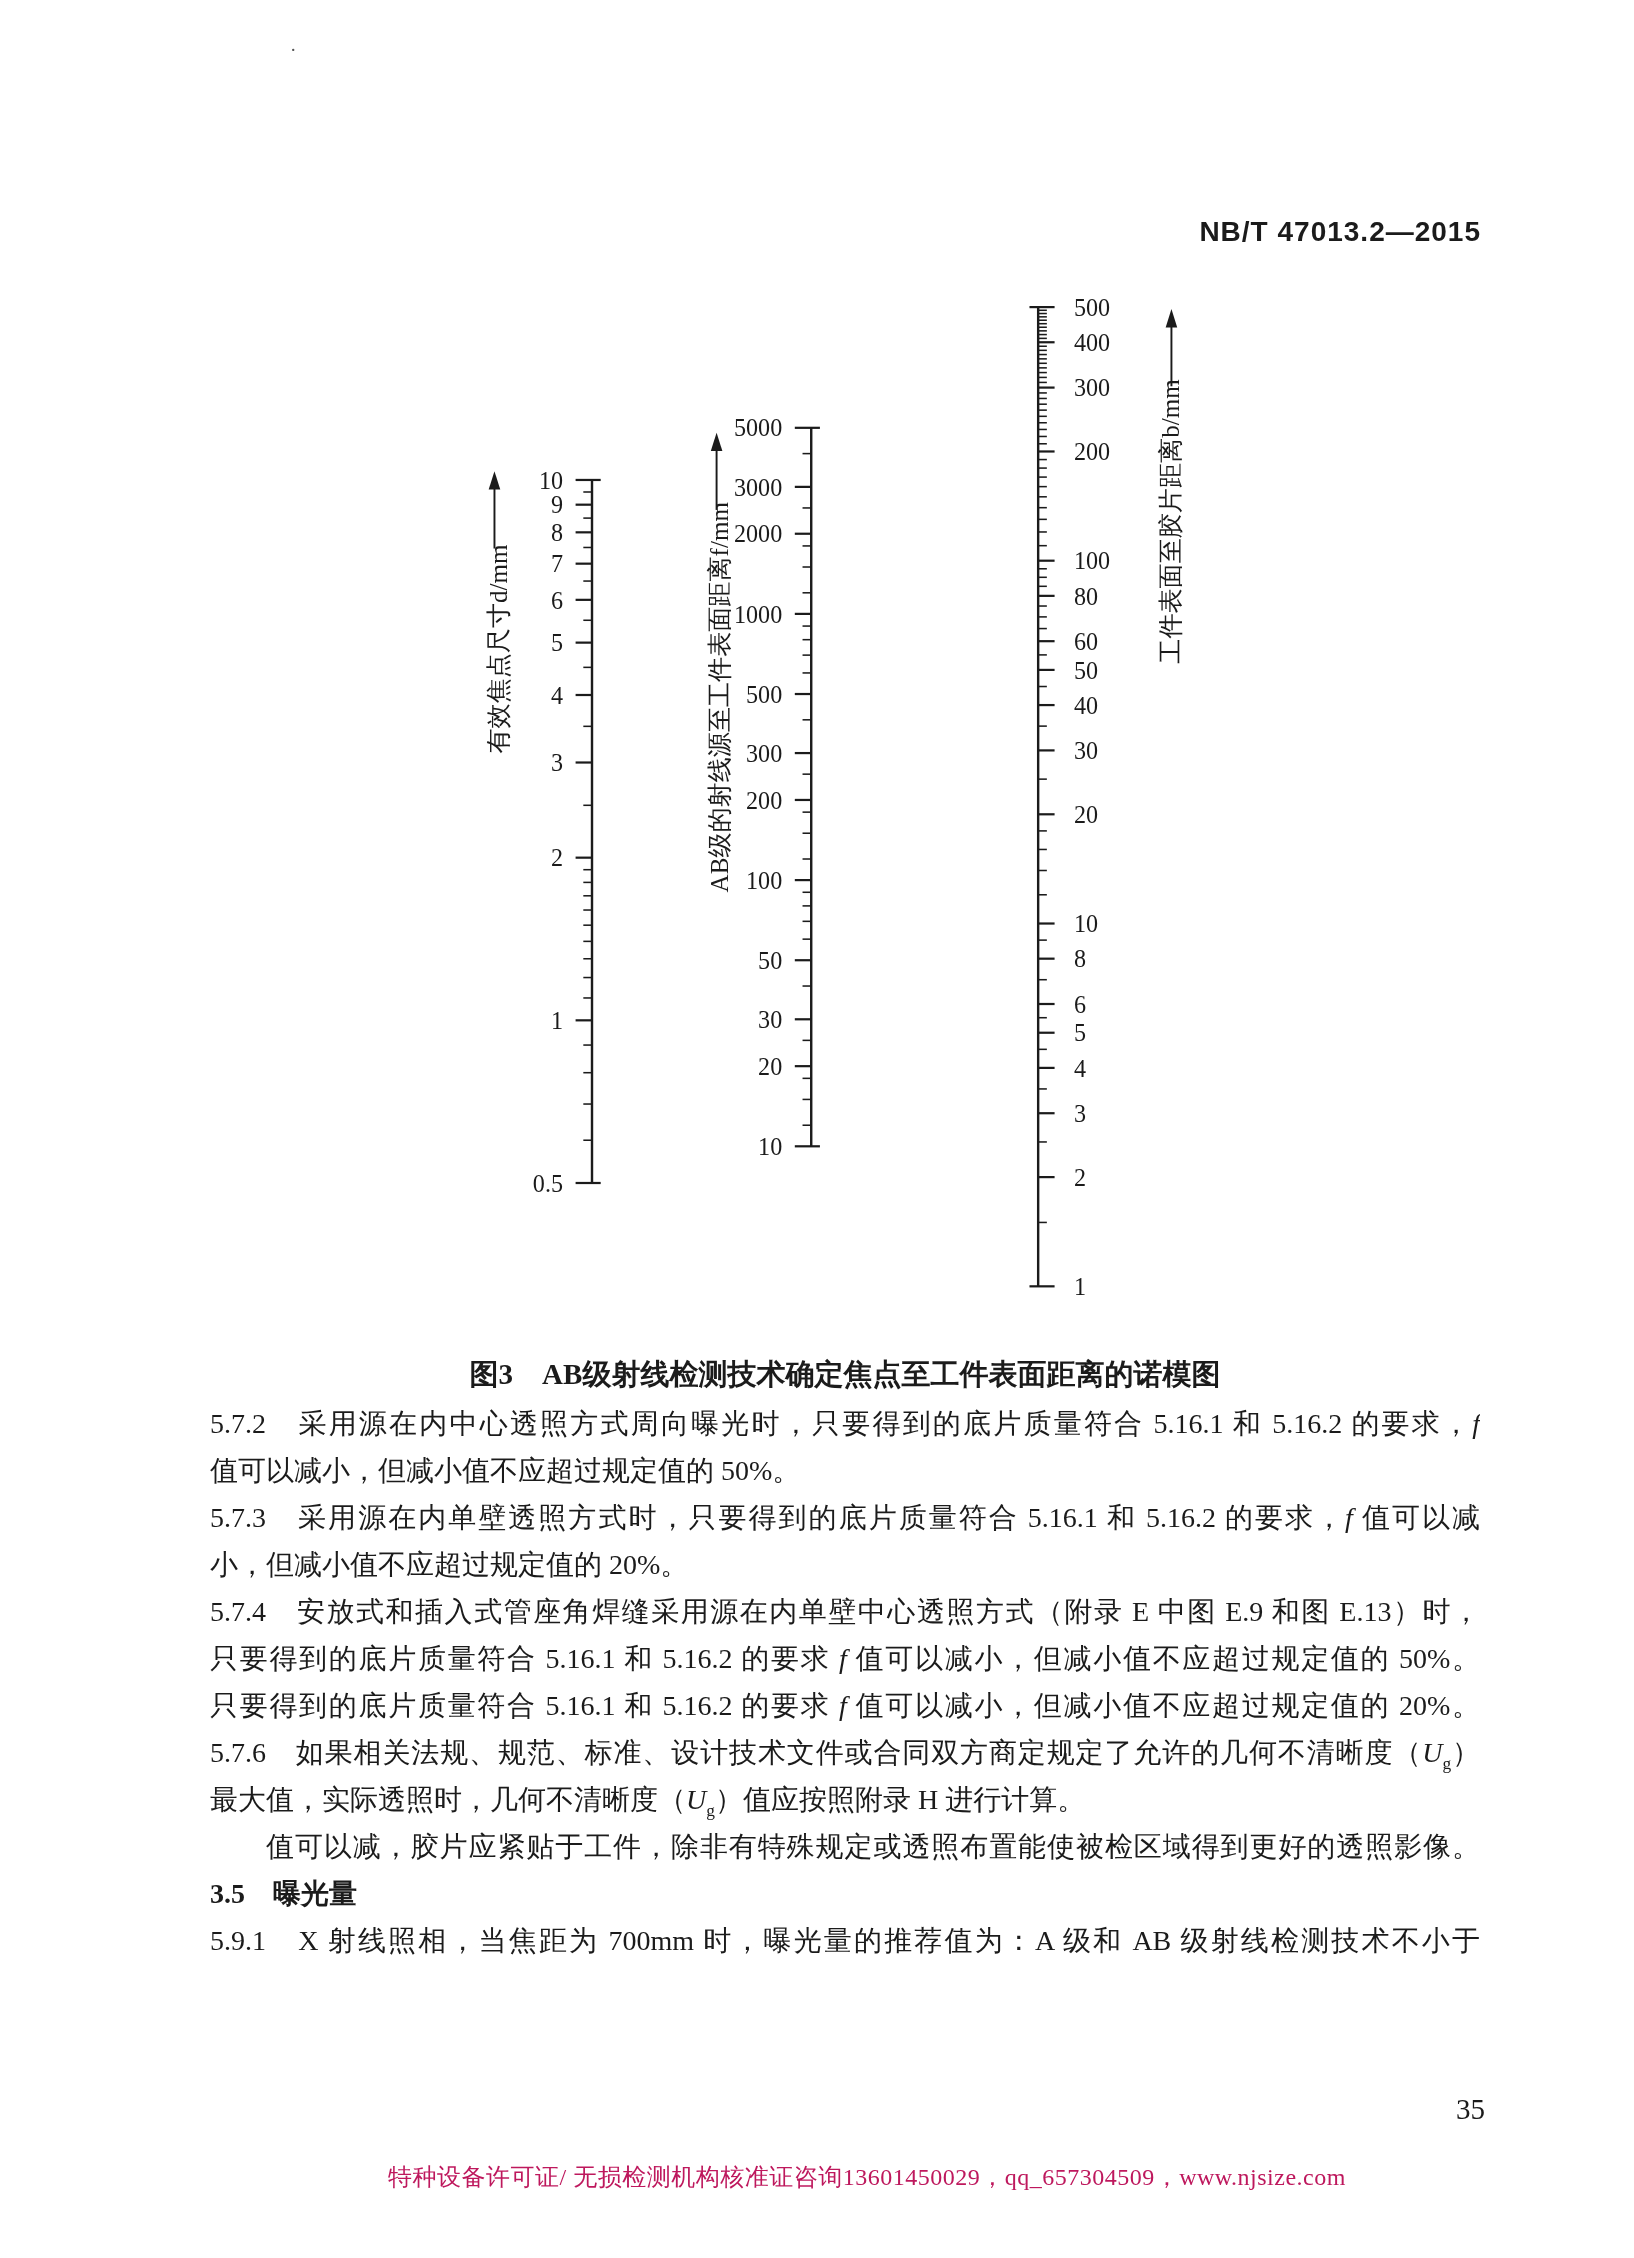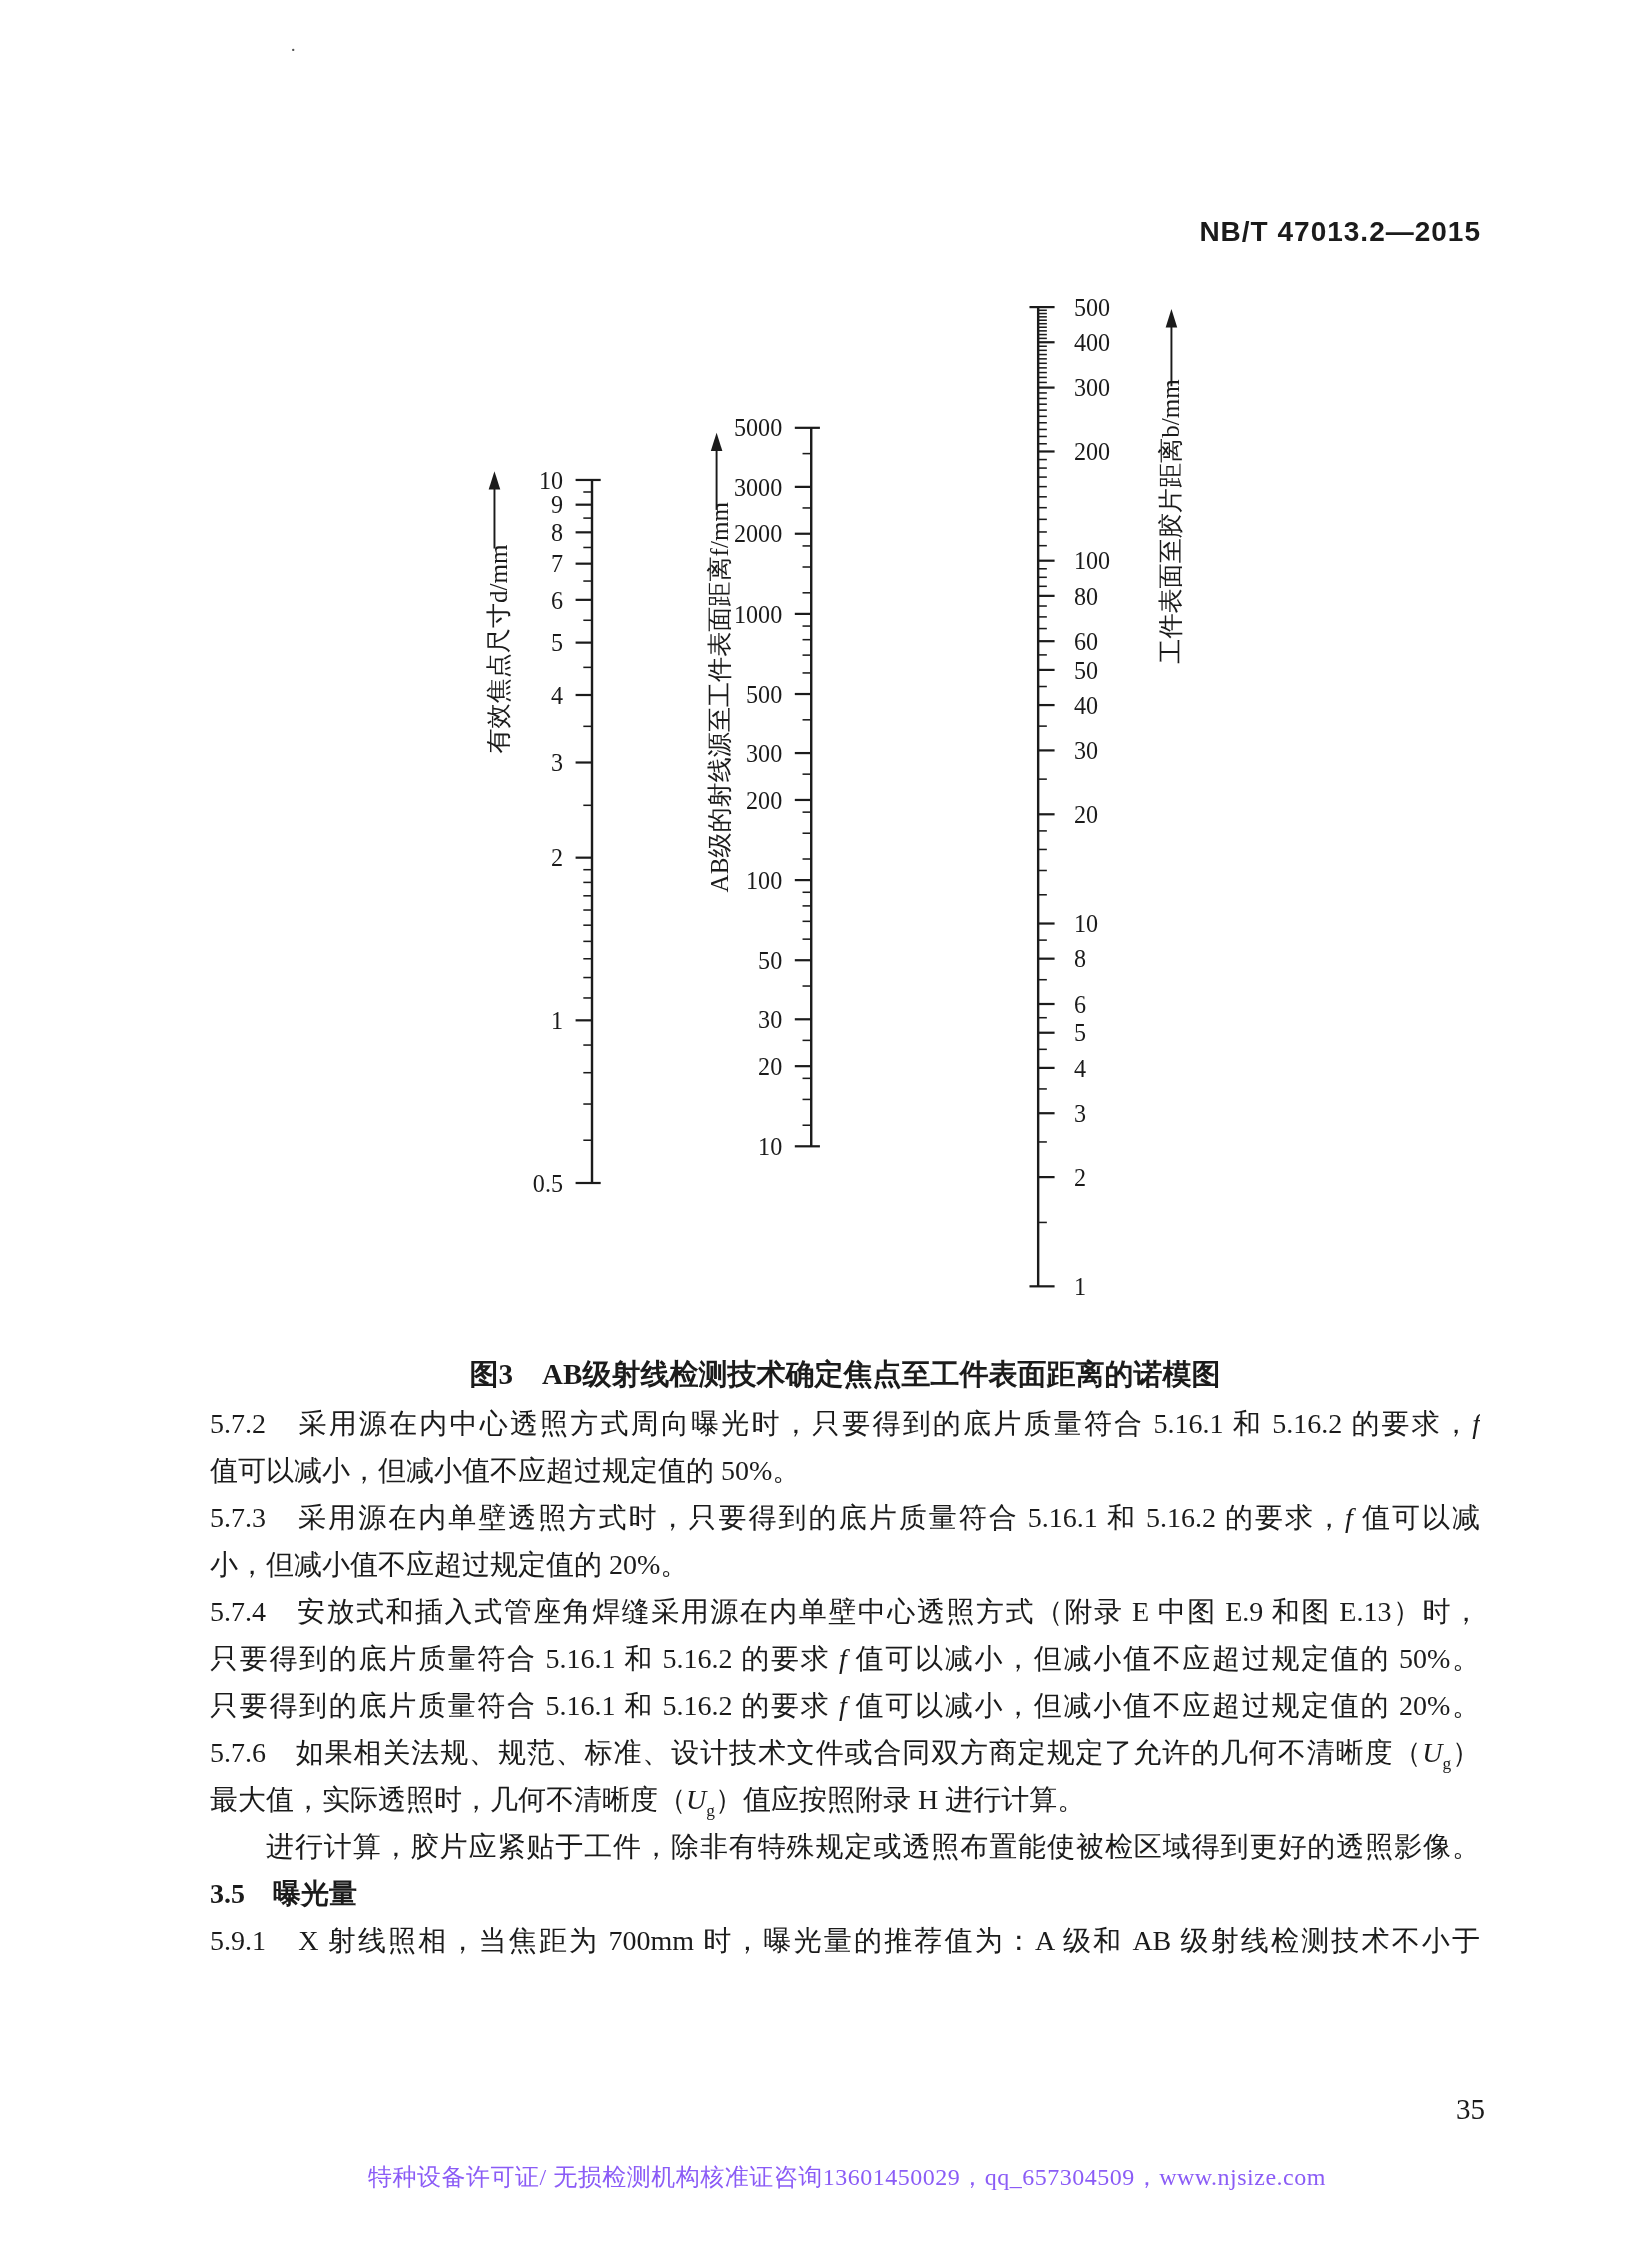--- a/index.html
+++ b/index.html
@@ -13,21 +13,21 @@
   .fig-caption{position:absolute;top:1309px;left:210px;width:1270px;text-align:center;
         font-weight:bold;font-size:29px;line-height:35px;margin-top:48px;}
   .body-text{position:absolute;top:1384px;left:210px;width:1270px;font-size:28px;margin-top:16px;}
   .body-text .line{height:47px;line-height:47px;white-space:nowrap;}
   .body-text .line.just{text-align:justify;text-align-last:justify;white-space:normal;overflow:hidden;}
   .body-text .line.indent{text-indent:56px;}
   .body-text .line.heading{font-weight:bold;}
   .body-text i{font-style:italic;font-family:"Liberation Serif","DejaVu Serif",serif;}
   .body-text sub{font-size:0.62em;}
   .page-number{position:absolute;top:2093px;right:150px;font-size:29px;}
-  .footer-text{position:absolute;top:2161px;left:368px;font-size:24px;color:#8b5cf6;letter-spacing:0.5px;}
+  .footer-text{position:absolute;top:2161px;left:388px;font-size:24px;color:#be185d;letter-spacing:0.5px;}
 </style>
 </head>
 <body>
 
 <div class="page">
 
   <span class="artifact-dot">·</span>
 
   <div class="doc-number">NB/T 47013.2—2015</div>
 
@@ -242,21 +242,21 @@
   <div class="body-text">
       <div class="line just">5.7.2　采用源在内中心透照方式周向曝光时，只要得到的底片质量符合 5.16.1 和 5.16.2 的要求，<i>f</i></div>
       <div class="line ">值可以减小，但减小值不应超过规定值的 50%。</div>
       <div class="line just">5.7.3　采用源在内单壁透照方式时，只要得到的底片质量符合 5.16.1 和 5.16.2 的要求，<i>f</i> 值可以减</div>
       <div class="line ">小，但减小值不应超过规定值的 20%。</div>
       <div class="line just">5.7.4　安放式和插入式管座角焊缝采用源在内单壁中心透照方式（附录 E 中图 E.9 和图 E.13）时，</div>
       <div class="line just">只要得到的底片质量符合 5.16.1 和 5.16.2 的要求 <i>f</i> 值可以减小，但减小值不应超过规定值的 50%。</div>
       <div class="line just">只要得到的底片质量符合 5.16.1 和 5.16.2 的要求 <i>f</i> 值可以减小，但减小值不应超过规定值的 20%。</div>
       <div class="line just">5.7.6　如果相关法规、规范、标准、设计技术文件或合同双方商定规定了允许的几何不清晰度（<i>U</i><sub>g</sub>）</div>
       <div class="line ">最大值，实际透照时，几何不清晰度（<i>U</i><sub>g</sub>）值应按照附录 H 进行计算。</div>
-      <div class="line just indent">进行计算，胶片应紧贴于工件，除非有特殊规定或透照布置能使被检区域得到更好的透照影像。</div>
+      <div class="line just indent">值可以减，胶片应紧贴于工件，除非有特殊规定或透照布置能使被检区域得到更好的透照影像。</div>
       <div class="line heading">3.5　曝光量</div>
       <div class="line just">5.9.1　X 射线照相，当焦距为 700mm 时，曝光量的推荐值为：A 级和 AB 级射线检测技术不小于</div>
     </div>
 
   <div class="page-number">35</div>
 
   <div class="footer-text">特种设备许可证/ 无损检测机构核准证咨询13601450029，qq_657304509，www.njsize.com</div>
 
 </div>
 

